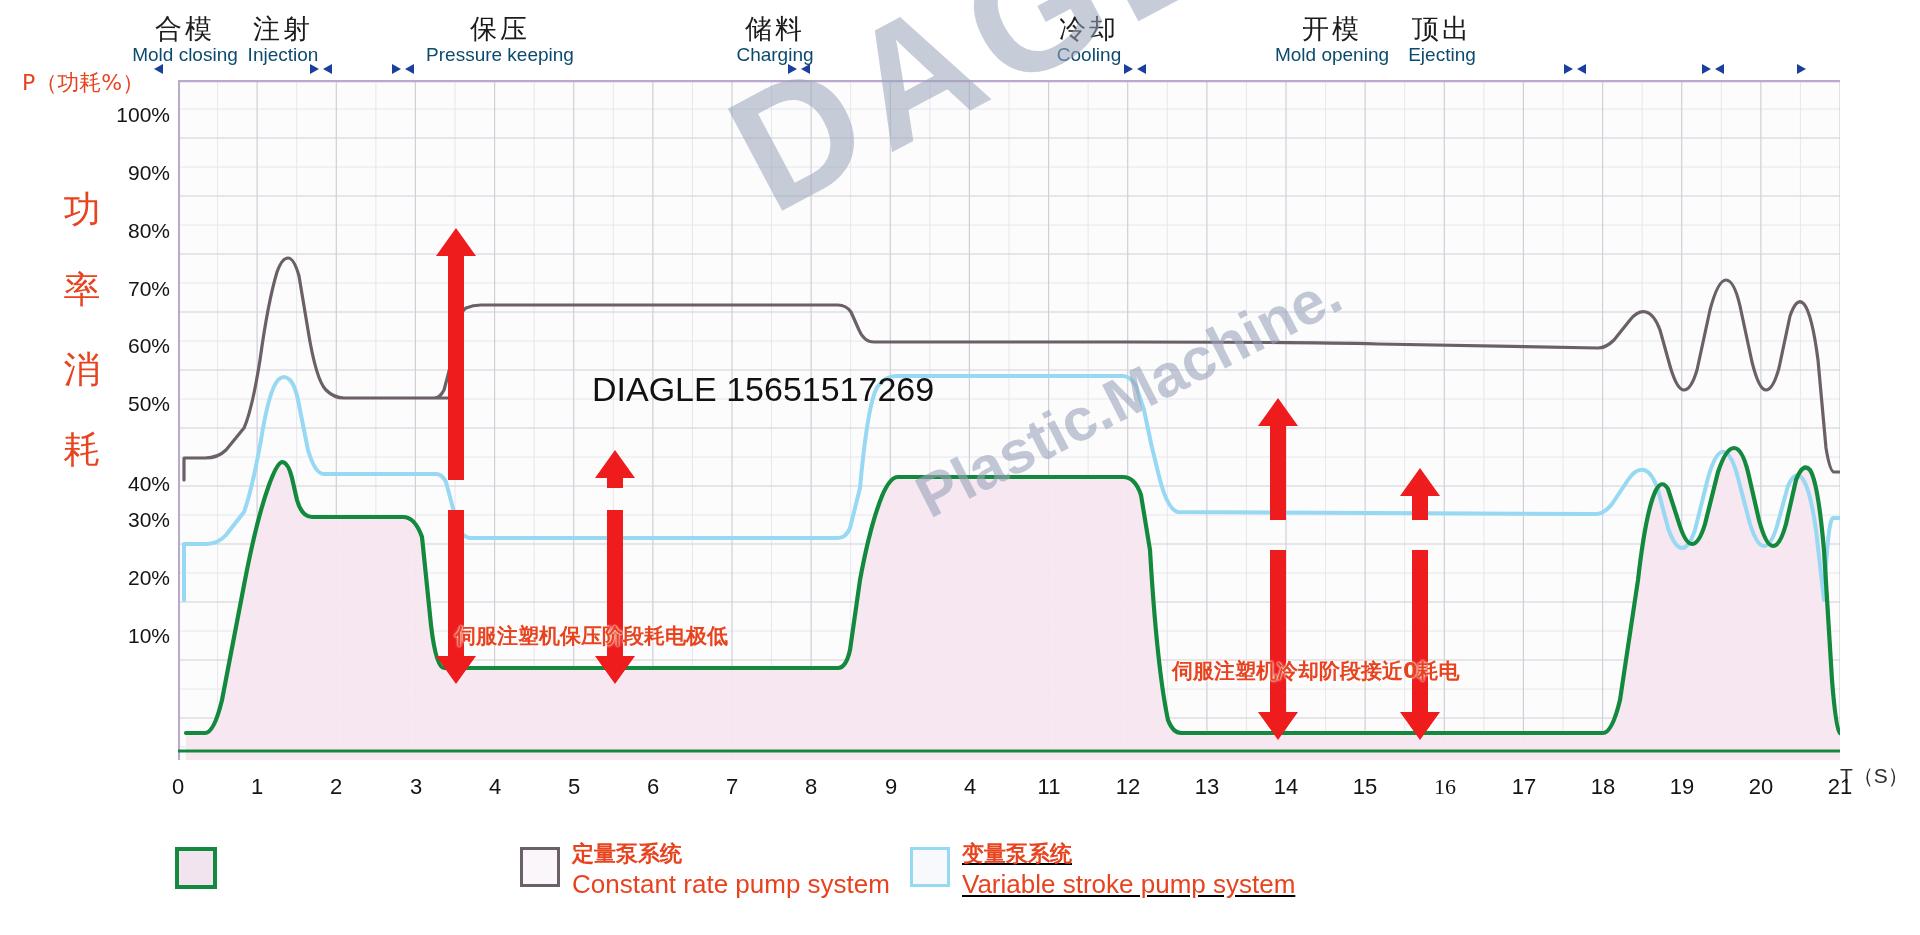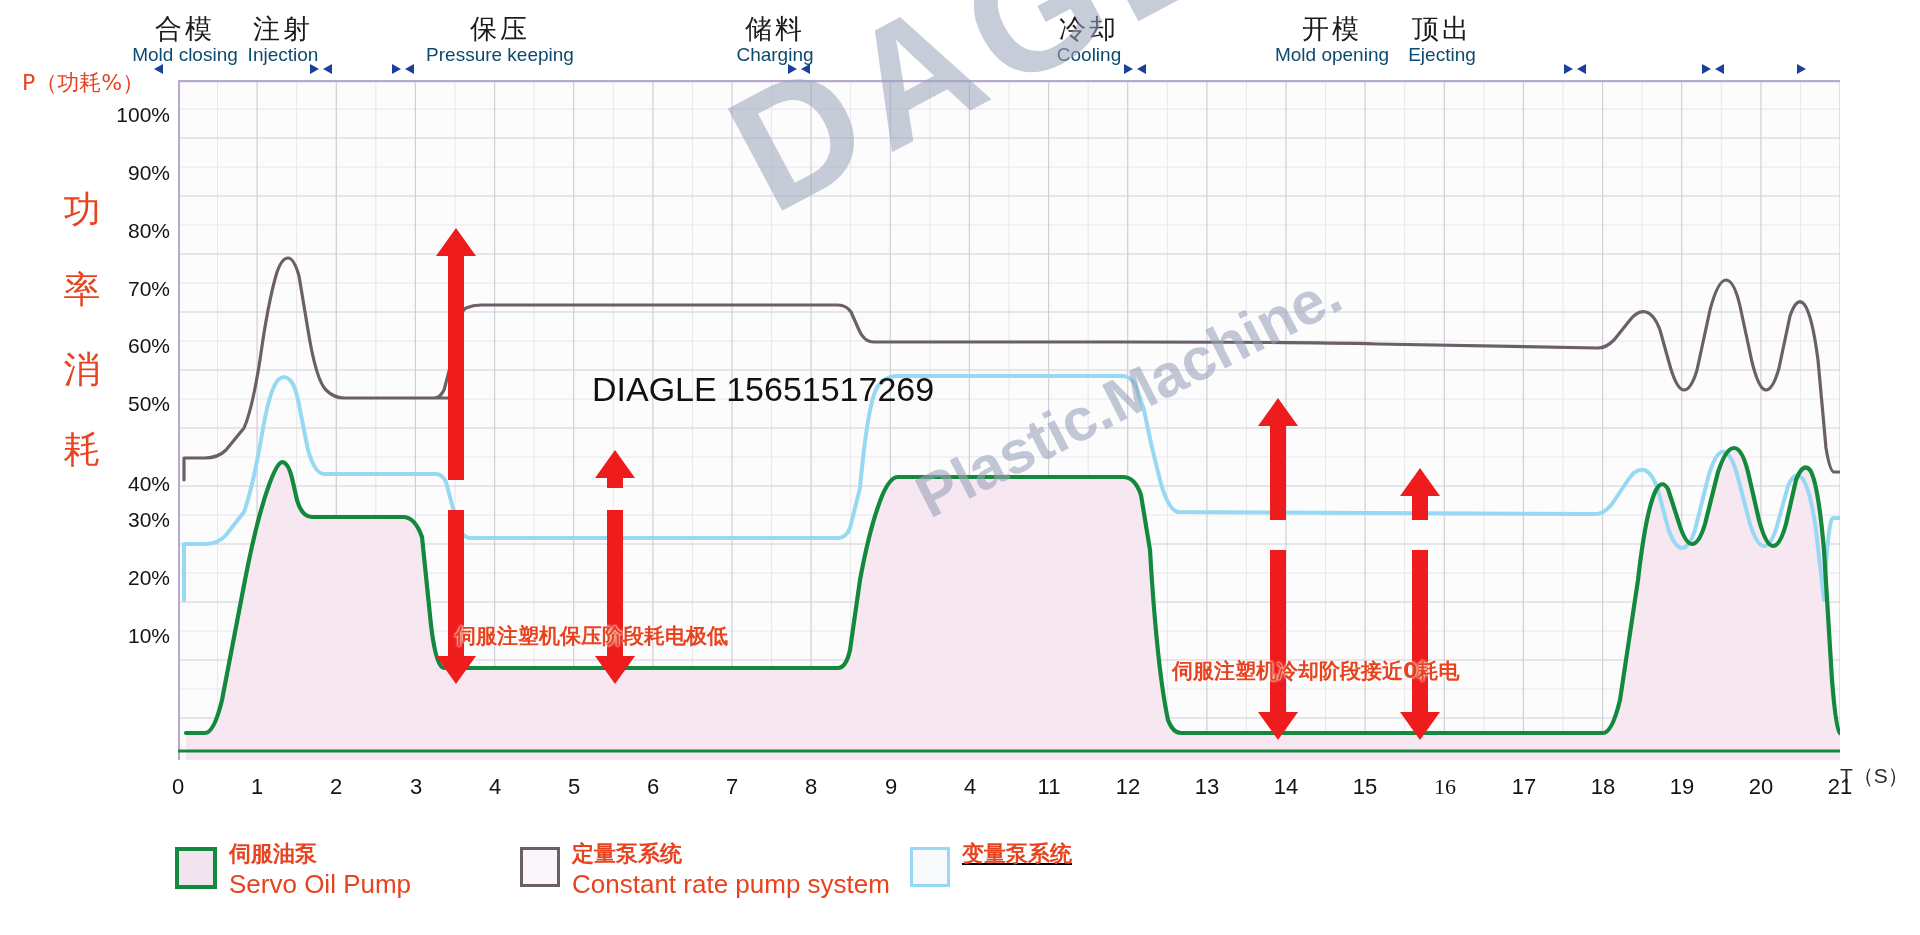--- a/index.html
+++ b/index.html
@@ -388,33 +388,30 @@
   <div class="anno" style="left:455px;top:622px;">伺服注塑机保压阶段耗电极低</div>
   <div class="anno" style="left:1172px;top:657px;">伺服注塑机冷却阶段接近0耗电</div>
 
   <div id="wm-big">DAGE</div>
   <div id="wm-sub">Plastic.Machine.</div>
   <div id="wm-center">DIAGLE 15651517269</div>
 
   <div id="legend">
     <div class="lg" style="left:0px;top:0px;">
       <div class="sw" style="background:#f2e4ee;border:4px solid #13893d;"></div>
-      <div class="txt">
-        <span class="cn">伺服油泵</span>
-        <span class="en">Servo Oil Pump</span>
-      </div>
     </div>
     <div class="lg" style="left:345px;top:0px;">
       <div class="sw" style="background:#fbf6fa;border:3px solid #6b6068;"></div>
       <div class="txt">
         <span class="cn">定量泵系统</span>
         <span class="en">Constant rate pump system</span>
       </div>
     </div>
     <div class="lg" style="left:735px;top:0px;text-decoration:underline;">
       <div class="sw" style="background:#f7f9fd;border:3px solid #97d8f2;"></div>
       <div class="txt">
         <span class="cn">变量泵系统</span>
+        <span class="en">Variable stroke pump system</span>
       </div>
     </div>
   </div>
 
 </div>
 
 </body></html>

